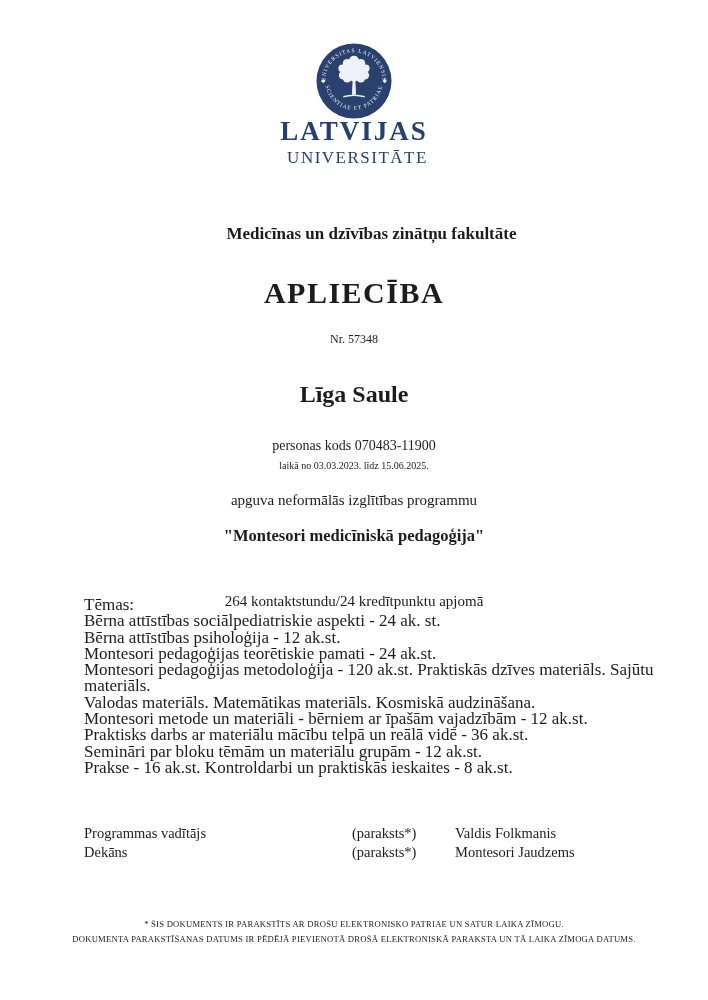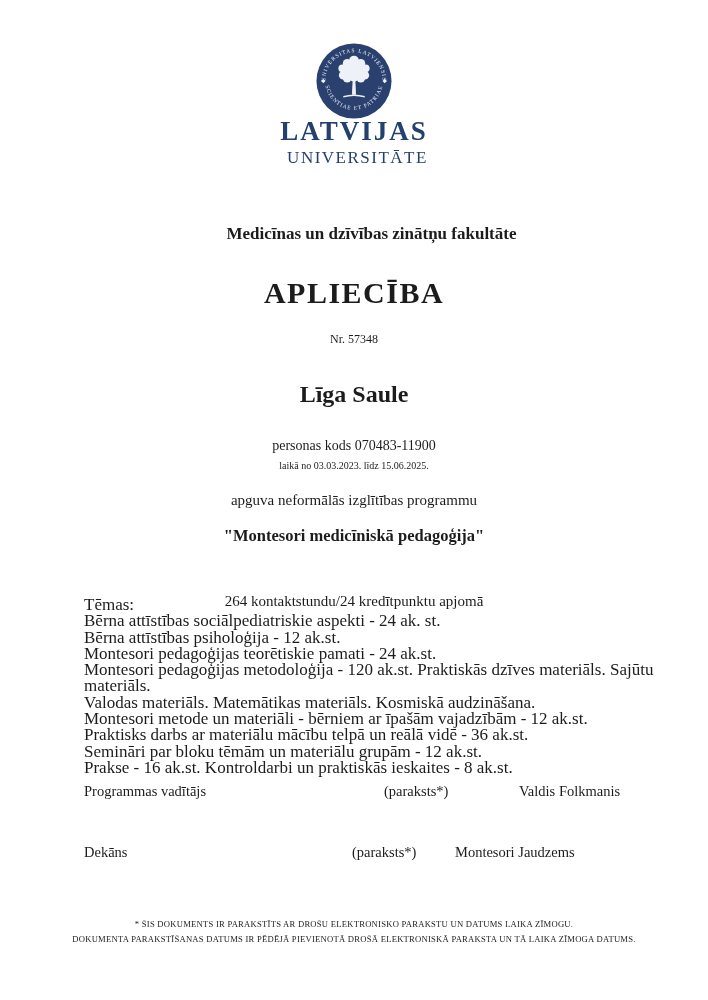--- a/index.html
+++ b/index.html
@@ -47,21 +47,21 @@
     position: absolute; top: 597px; left: 84px; right: 36px;
     font-size: 17px; line-height: 16.3px; text-align: left;
   }
 
   
   .sig-row {
     position: absolute; left: 84px; right: 36px;
     display: grid; grid-template-columns: 268px 103px auto;
     font-size: 14.5px; text-align: left;
   }
-  .sig-row-1 { top: 783px; gap: 32px; }
+  .sig-row-1 { top: 825px; }
   .sig-row-2 { top: 824px; margin-top: 20px; }
 
   
   .footer {
     top: 917px; font-size: 8.6px; line-height: 15px; letter-spacing: 0.25px;
     color: #222;
   }
 </style>
 </head>
 <body>
@@ -138,17 +138,17 @@
     <span>(paraksts*)</span>
     <span>Valdis Folkmanis</span>
   </div>
   <div class="sig-row sig-row-2">
     <span>Dekāns</span>
     <span>(paraksts*)</span>
     <span>Montesori Jaudzems</span>
   </div>
 
   <div class="centered footer">
-    <div>* ŠIS DOKUMENTS IR PARAKSTĪTS AR DROŠU ELEKTRONISKO PARAKSTU UN DATUMS LAIKA ZĪMOGU.</div>
+    <div>* ŠIS DOKUMENTS IR PARAKSTĪTS AR DROŠU ELEKTRONISKO PATRIAE UN SATUR LAIKA ZĪMOGU.</div>
     <div>DOKUMENTA PARAKSTĪŠANAS DATUMS IR PĒDĒJĀ PIEVIENOTĀ DROŠĀ ELEKTRONISKĀ PARAKSTA UN TĀ LAIKA ZĪMOGA DATUMS.</div>
   </div>
 
 </div>
 
 </body></html>

